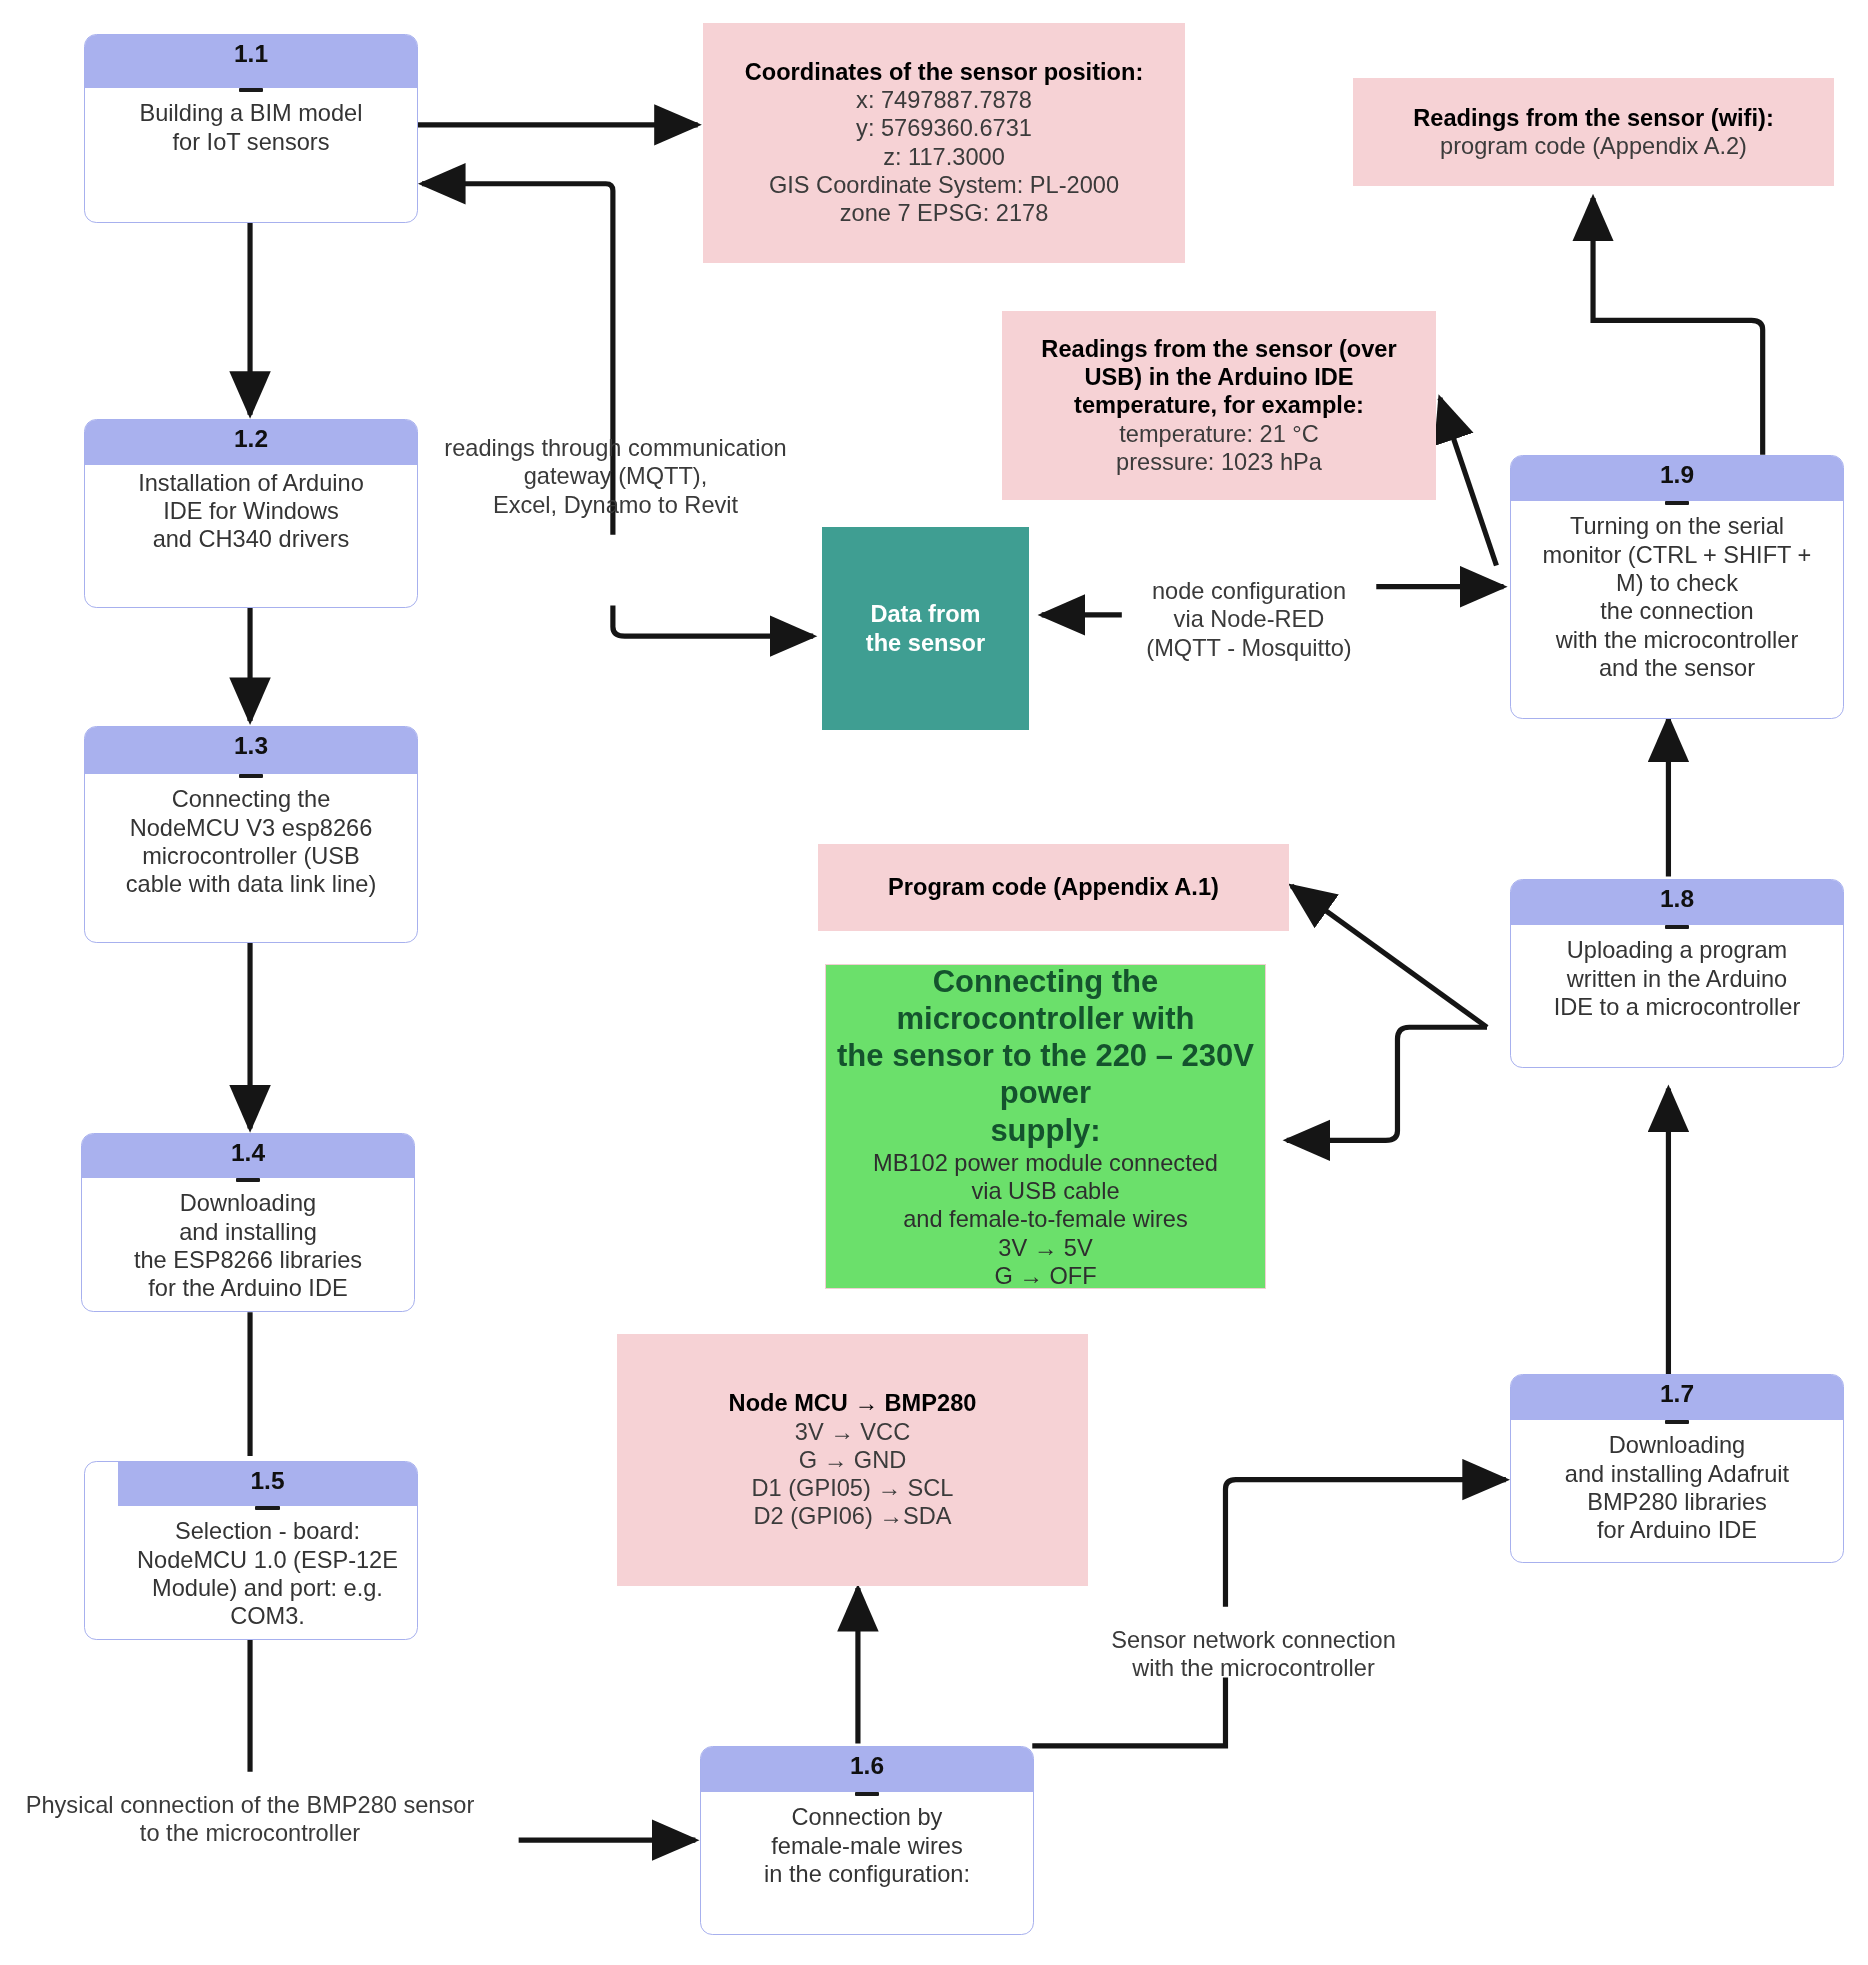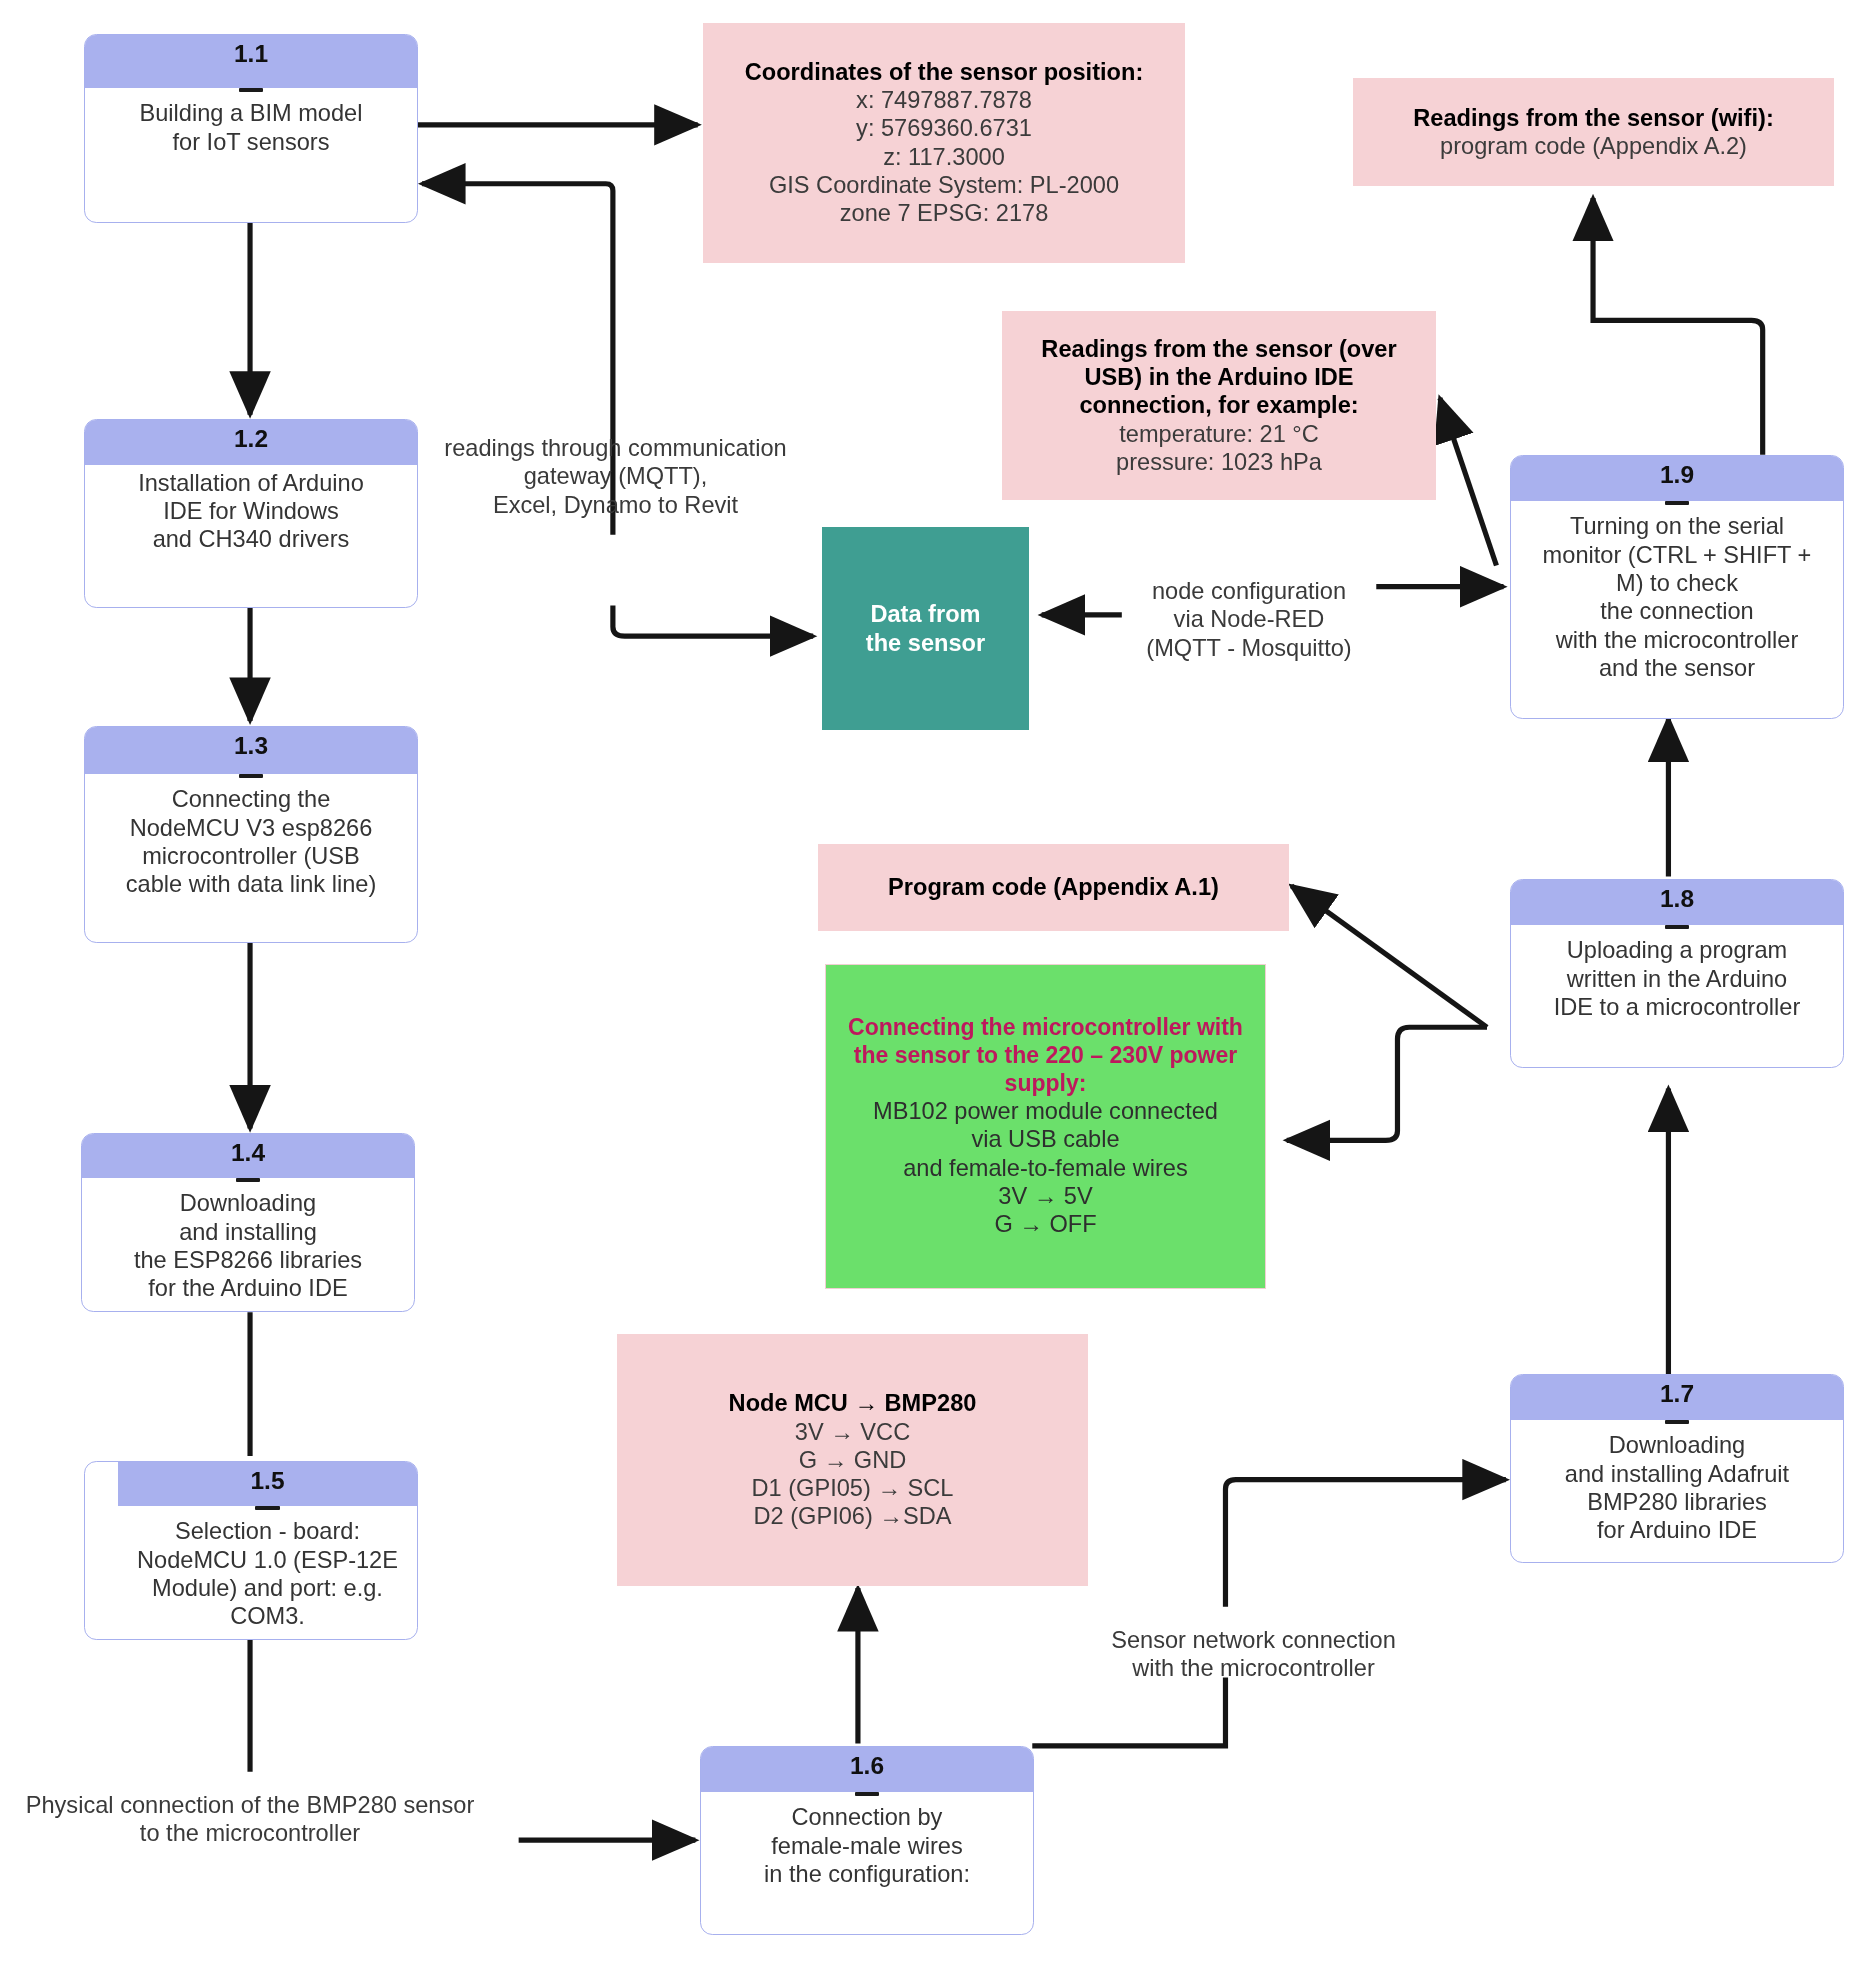--- a/index.html
+++ b/index.html
@@ -21,21 +21,21 @@
 
   
   .note{position:absolute;background:#f6d2d5;box-sizing:border-box;
         display:flex;flex-direction:column;align-items:center;justify-content:center;}
   .note .ttl{font-weight:bold;color:#000000;text-align:center;font-size:23.6px;line-height:1.20;white-space:pre-line;}
   .note .sub{color:#3b3b3b;text-align:center;font-size:23.6px;line-height:1.20;white-space:pre-line;}
 
   
   .gnote{position:absolute;background:#6be06b;border:1.4px solid #f0cfd3;box-sizing:border-box;
          display:flex;flex-direction:column;align-items:center;justify-content:center;}
-  .gnote .ttl{font-weight:bold;color:#be185d;text-align:center;font-size:23px;line-height:1.20;white-space:pre-line;}
+  .gnote .ttl{font-weight:bold;color:#14532d;text-align:center;font-size:31px;line-height:1.20;white-space:pre-line;}
   .gnote .sub{color:#2e2e2e;text-align:center;font-size:23.6px;line-height:1.20;white-space:pre-line;}
 
   
   .teal{position:absolute;background:#3f9e92;display:flex;align-items:center;justify-content:center;
         box-sizing:border-box;}
   .teal span{color:#ffffff;font-weight:bold;font-size:23.6px;line-height:1.22;text-align:center;white-space:pre-line;}
 
   
   .elabel{position:absolute;color:#3a3a3a;font-size:23.6px;line-height:1.20;text-align:center;white-space:pre-line;}
 </style>
@@ -215,21 +215,21 @@
   </div>
 
   <div class="note" style="left:1353px;top:78px;width:481px;height:108px;">
     <div class="ttl">Readings from the sensor (wifi):</div>
     <div class="sub">program code (Appendix A.2)</div>
   </div>
 
   <div class="note" style="left:1002px;top:311px;width:434px;height:189px;">
     <div class="ttl">Readings from the sensor (over
 USB) in the Arduino IDE
-connection, for example:</div>
+temperature, for example:</div>
     <div class="sub">temperature: 21 °C
 pressure: 1023 hPa</div>
   </div>
 
   <div class="note" style="left:818px;top:844px;width:471px;height:87px;">
     <div class="ttl">Program code (Appendix A.1)</div>
   </div>
 
   <div class="note" style="left:617px;top:1334px;width:471px;height:252px;">
     <div class="ttl">Node MCU → BMP280</div>

